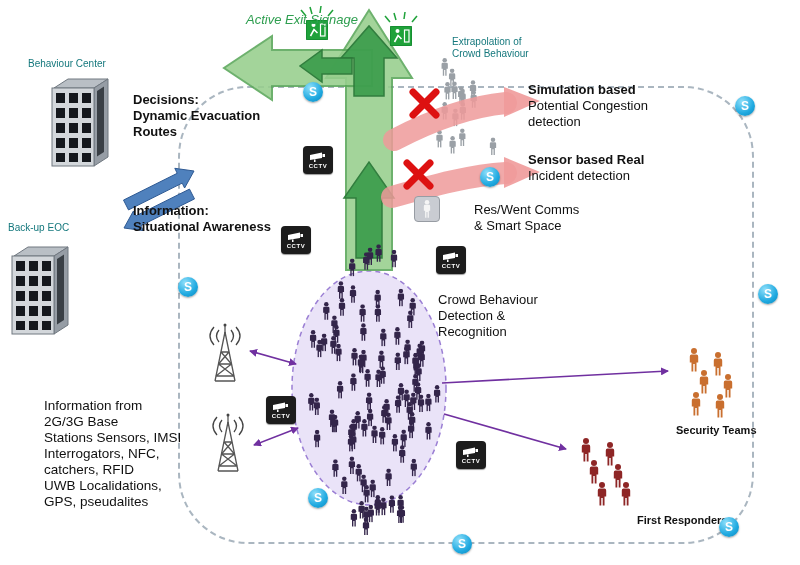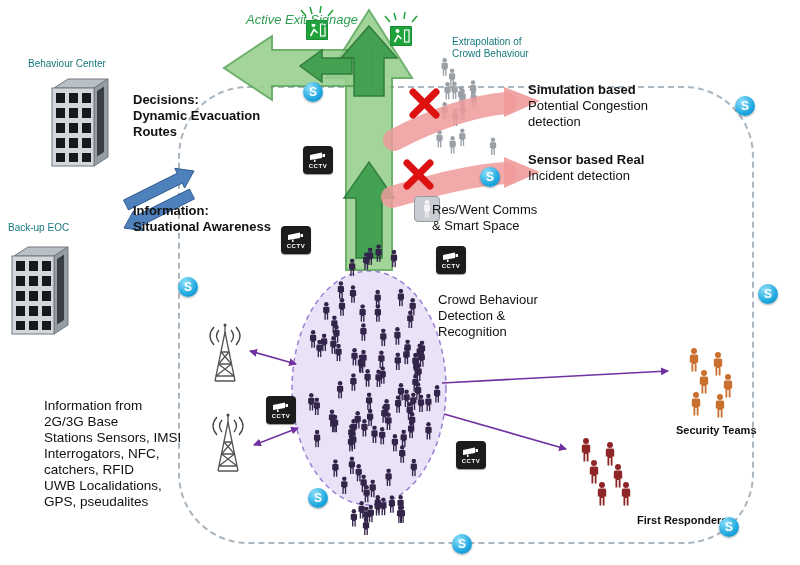--- a/index.html
+++ b/index.html
@@ -380,21 +380,21 @@
     <div class="bold">Simulation based</div>
     <div>Potential Congestion</div>
     <div>detection</div>
   </div>
 
   <div class="lbl" style="left:528px; top:152px; width:130px;">
     <div class="bold">Sensor based Real</div>
     <div>Incident detection</div>
   </div>
 
-  <div class="lbl txt13" style="left:432px; top:202px; width:130px;">
+  <div class="lbl txt13" style="left:474px; top:202px; width:130px;">
     <div>Res/Went Comms</div>
     <div>&amp; Smart Space</div>
   </div>
 
   <div class="lbl txt13" style="left:438px; top:292px; width:120px;">
     <div>Crowd Behaviour</div>
     <div>Detection &amp;</div>
     <div>Recognition</div>
   </div>
 

